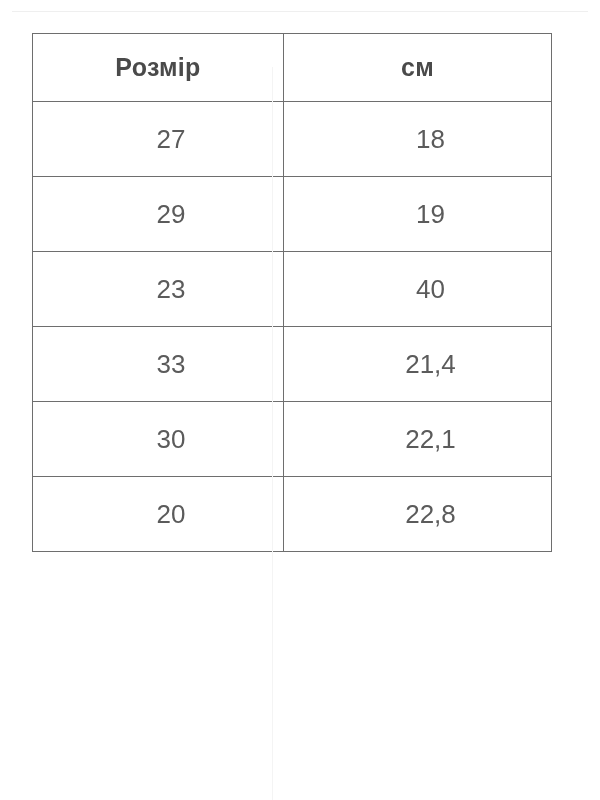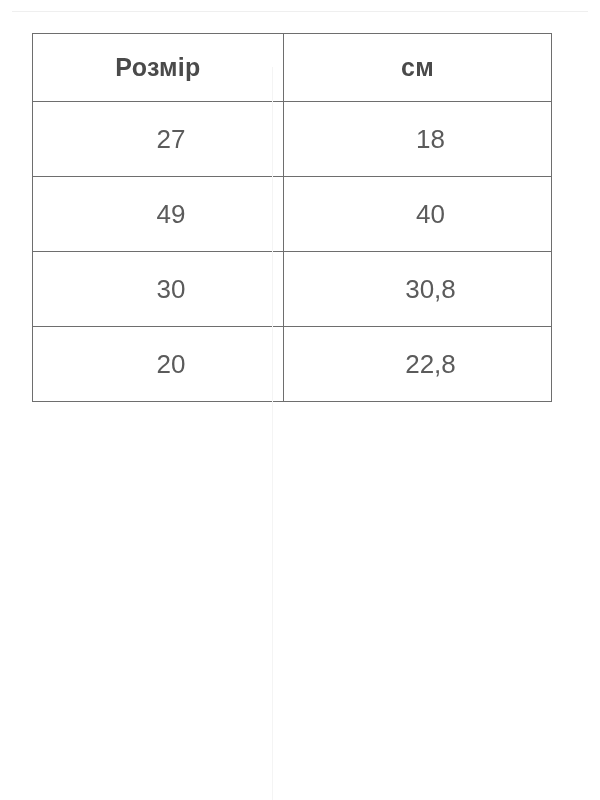--- a/index.html
+++ b/index.html
@@ -115,32 +115,48 @@
         <tr>
           <td>
               <span class="cell-text">27</span>
             </td>
           <td>
               <span class="cell-text">18</span>
             </td>
         </tr>
         <tr>
           <td>
-              <span class="cell-text">49</span>
+              <span class="cell-text">29</span>
+            </td>
+          <td>
+              <span class="cell-text">19</span>
+            </td>
+        </tr>
+        <tr>
+          <td>
+              <span class="cell-text">23</span>
             </td>
           <td>
               <span class="cell-text">40</span>
             </td>
         </tr>
         <tr>
           <td>
+              <span class="cell-text">33</span>
+            </td>
+          <td>
+              <span class="cell-text">21,4</span>
+            </td>
+        </tr>
+        <tr>
+          <td>
               <span class="cell-text">30</span>
             </td>
           <td>
-              <span class="cell-text">30,8</span>
+              <span class="cell-text">22,1</span>
             </td>
         </tr>
         <tr>
           <td>
               <span class="cell-text">20</span>
             </td>
           <td>
               <span class="cell-text">22,8</span>
             </td>
         </tr>

